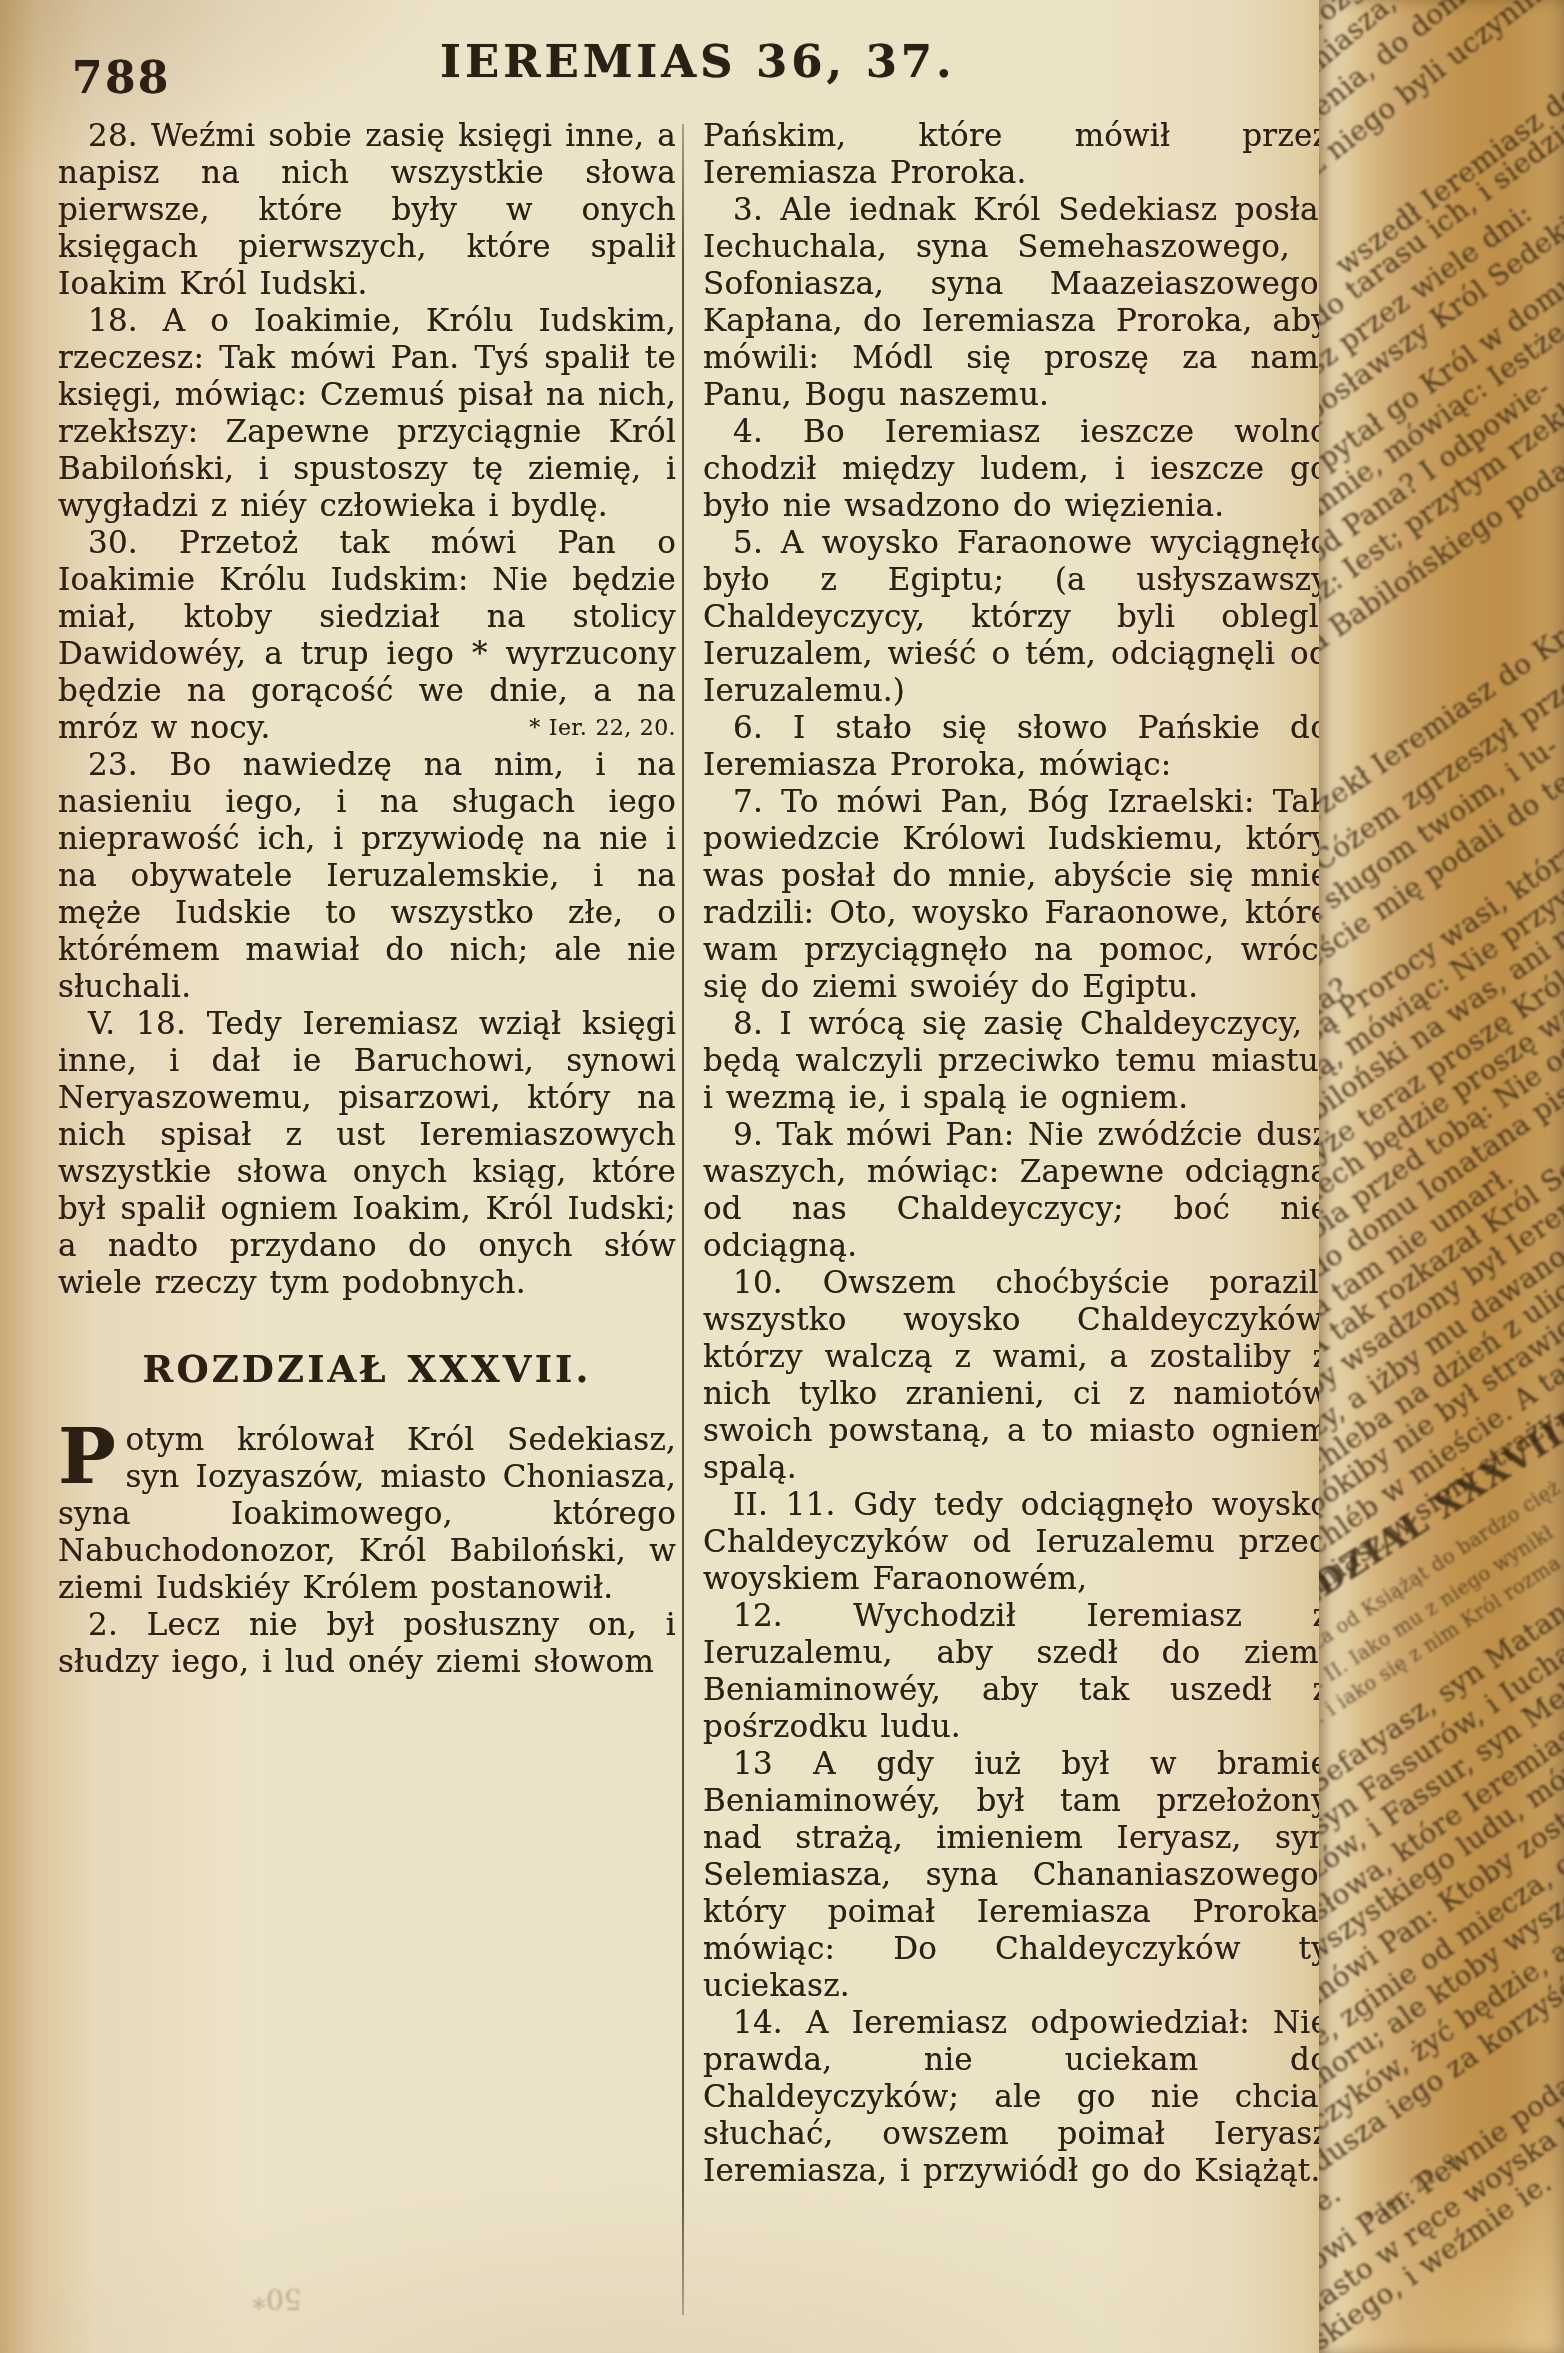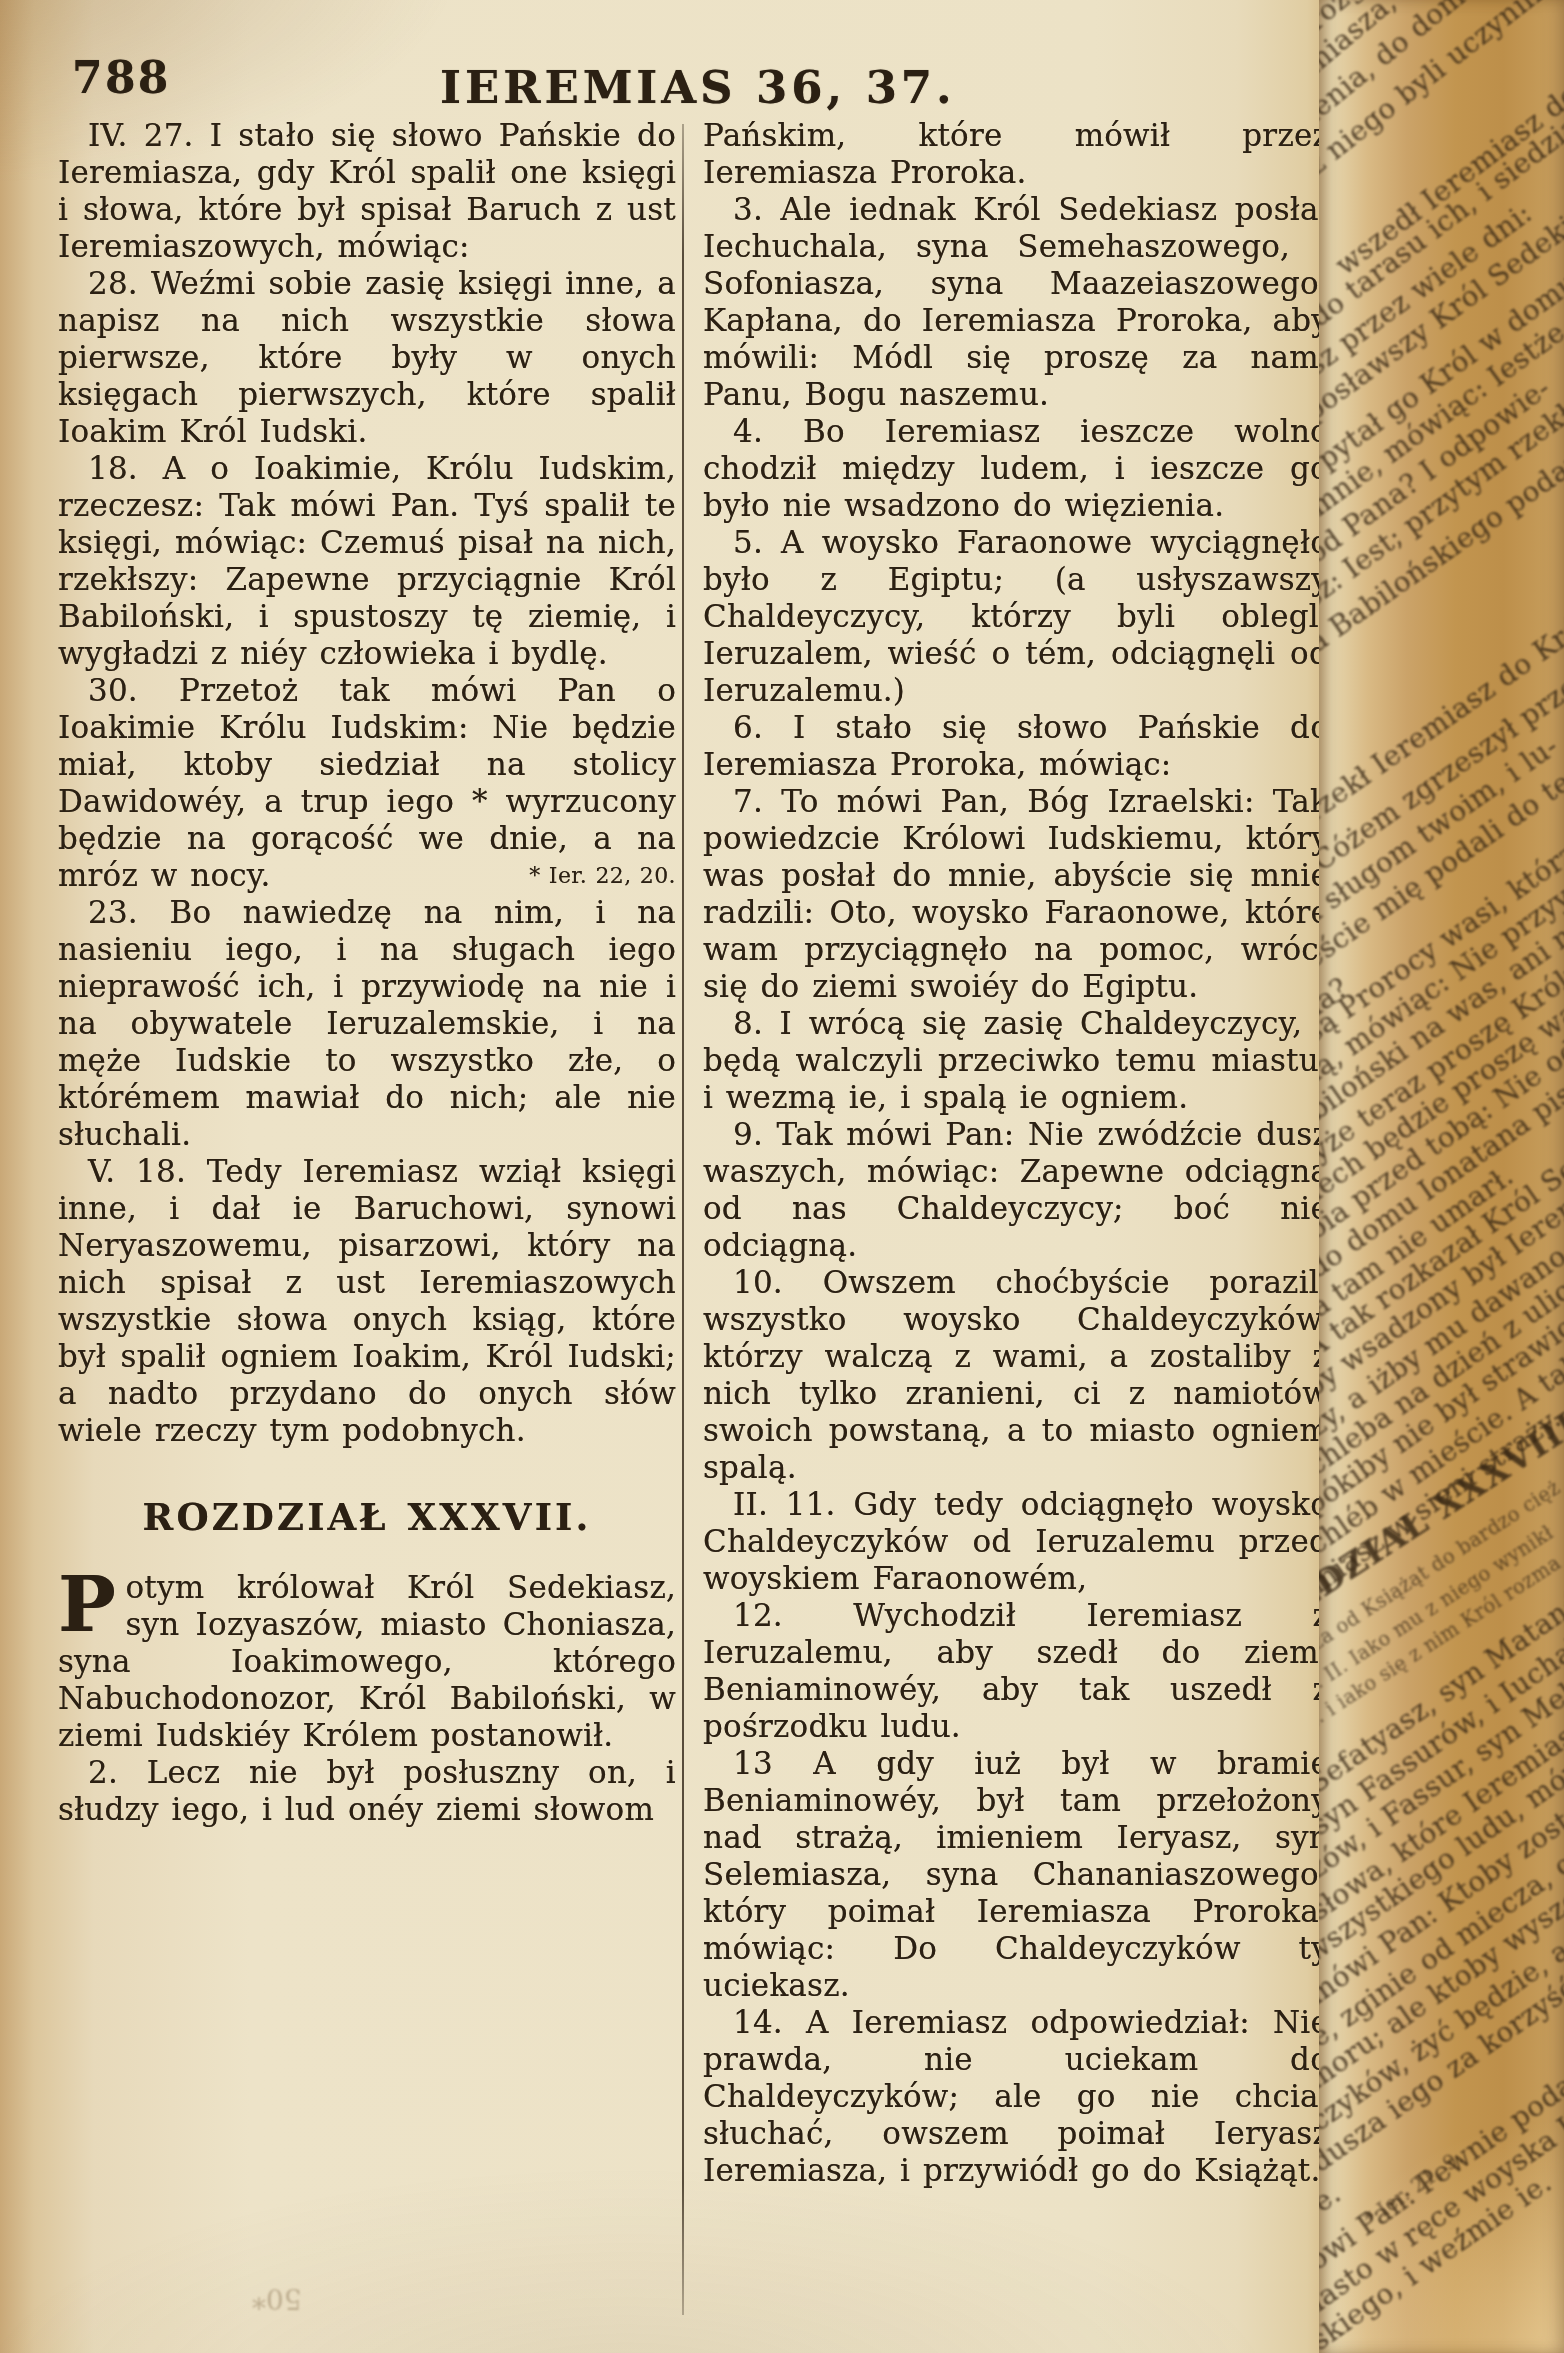--- a/index.html
+++ b/index.html
@@ -9,21 +9,21 @@
     background:
       radial-gradient(704px 329px at -2% -2%, rgba(140,100,50,0.30), rgba(140,100,50,0) 70%),
       radial-gradient(1095px 391px at 40% 102%, rgba(120,85,40,0.10), rgba(120,85,40,0) 60%),
       linear-gradient(90deg,#c9a877 0px,#dcc69c 34px,#e7d9ba 94px,#ede3c8 250px,#ece2c6 1095px,#e8dbbb 1236px,#e0cda2 1307px,#d6ba85 1330px,#d6ba85 100%);
   }
   .page-number{
     position:absolute;left:72px;top:52px;font-size:44px;font-weight:bold;letter-spacing:2.3px;
     text-shadow:0 0 0.8px rgba(43,32,19,0.6);
   }
   .header-title{
-    position:absolute;left:440px;top:61px;font-size:45px;font-weight:bold;letter-spacing:3.9px;
+    position:absolute;left:440px;top:35px;font-size:45px;font-weight:bold;letter-spacing:3.9px;
     text-shadow:0 0 0.8px rgba(43,32,19,0.6);
   }
   .col{
     position:absolute;top:117px;text-align:justify;
     font-size:31px;line-height:37px;letter-spacing:0.2px;word-spacing:2.7px;
     text-shadow:0 0 0.5px rgba(43,32,19,0.55);
   }
   .col-left{left:58px;width:618px;}
   .col-right{left:703px;width:626px;}
   .verse{margin:0;text-indent:30px;}
@@ -63,21 +63,20 @@
   }
 </style>
 </head>
 <body>
 
 <div class="page-number">788</div>
 <div class="header-title">IEREMIAS 36, 37.</div>
 
 <div class="col col-left">
   <div>
-      <p class="verse">IV. 27. I stało się słowo Pańskie do Ieremiasza, gdy Król spalił one księgi i słowa, które był spisał Baruch z ust Ieremiaszowych, mówiąc:</p>
       <p class="verse">28. Weźmi sobie zasię księgi inne, a napisz na nich wszystkie słowa pierwsze, które były w onych księgach pierwszych, które spalił Ioakim Król Iudski.</p>
       <p class="verse">18. A o Ioakimie, Królu Iudskim, rzeczesz: Tak mówi Pan. Tyś spalił te księgi, mówiąc: Czemuś pisał na nich, rzekłszy: Zapewne przyciągnie Król Babiloński, i spustoszy tę ziemię, i wygładzi z niéy człowieka i bydlę.</p>
       <p class="verse">30. Przetoż tak mówi Pan o Ioakimie Królu Iudskim: Nie będzie miał, ktoby siedział na stolicy Dawidowéy, a trup iego * wyrzucony będzie na gorącość we dnie, a na mróz w nocy.<span class="footnote">* Ier. 22, 20.</span></p>
       <p class="verse">23. Bo nawiedzę na nim, i na nasieniu iego, i na sługach iego nieprawość ich, i przywiodę na nie i na obywatele Ieruzalemskie, i na męże Iudskie to wszystko złe, o którémem mawiał do nich; ale nie słuchali.</p>
       <p class="verse">V. 18. Tedy Ieremiasz wziął księgi inne, i dał ie Baruchowi, synowi Neryaszowemu, pisarzowi, który na nich spisał z ust Ieremiaszowych wszystkie słowa onych ksiąg, które był spalił ogniem Ioakim, Król Iudski; a nadto przydano do onych słów wiele rzeczy tym podobnych.</p>
     </div>
   <p class="chapter-heading">ROZDZIAŁ XXXVII.</p>
   <p class="verse dropcap-para"><span class="dropcap">P</span><span>otym królował Król Sedekiasz, syn Iozyaszów, miasto Choniasza, syna Ioakimowego, którego Nabuchodonozor, Król Babiloński, w ziemi Iudskiéy Królem postanowił.</span></p>
   <div>
       <p class="verse">2. Lecz nie był posłuszny on, i słudzy iego, i lud onéy ziemi słowom</p>

